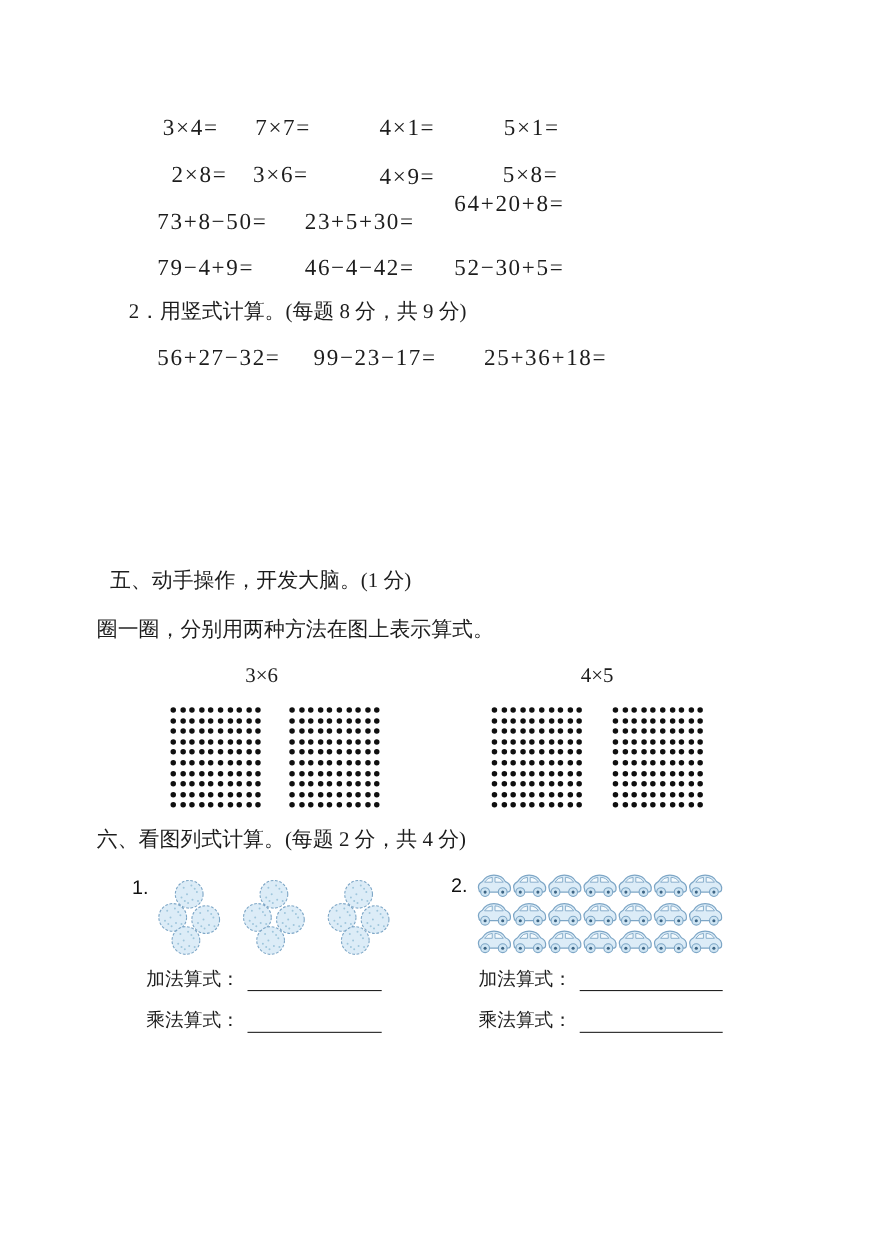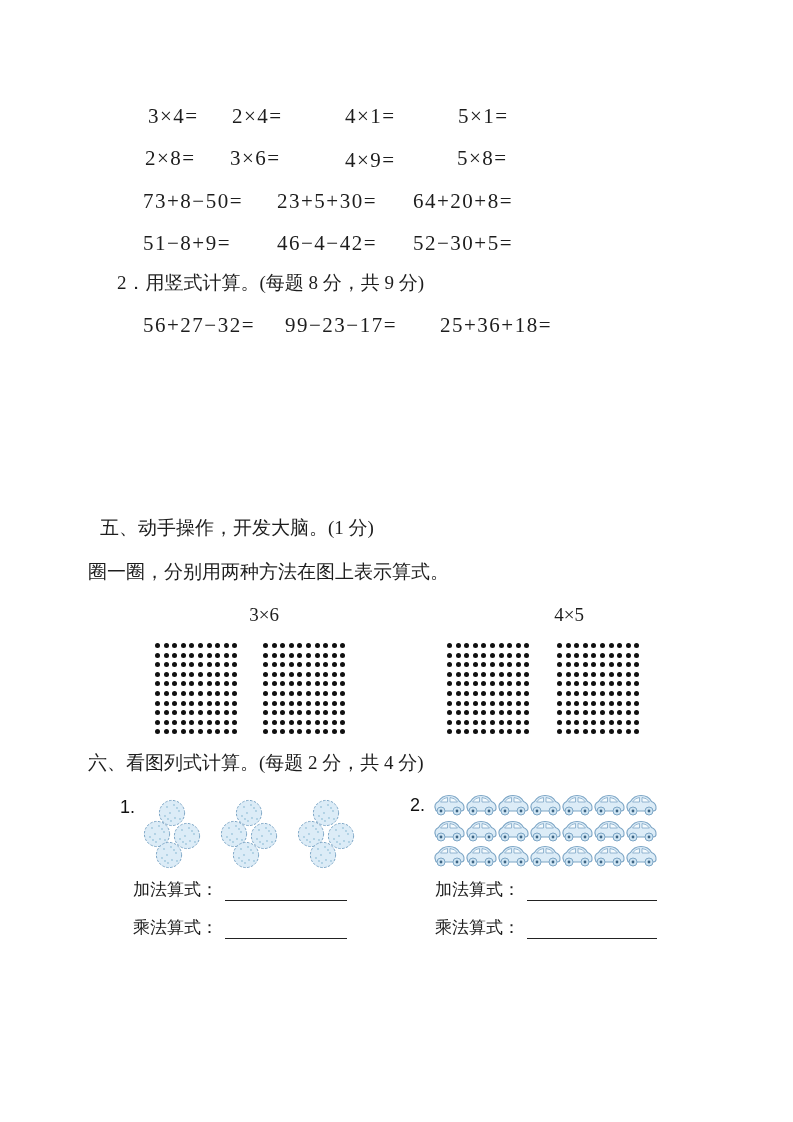--- a/index.html
+++ b/index.html
@@ -2,55 +2,55 @@
 <html><head>
 <meta charset="utf-8">
 <style>
   html,body{margin:0;padding:0}
   body{
     width:793px;height:1122px;background:#ffffff;position:relative;overflow:hidden;
     font-family:"Liberation Serif","DejaVu Serif",serif;color:#1d1d1d;
   }
   .math{position:absolute;font-size:21px;letter-spacing:1.5px;white-space:nowrap}
   .heading{position:absolute;font-size:19px;white-space:nowrap}
-  .grid-label{position:absolute;font-size:19px;width:56px;text-align:right;white-space:nowrap}
+  .grid-label{position:absolute;font-size:19px;width:56px;text-align:left;white-space:nowrap}
   .dot-grid{
     position:absolute;display:grid;
     grid-template-columns:repeat(10,5px);grid-auto-rows:5px;
     column-gap:3.6px;row-gap:4.6px;
   }
   .dot{width:5px;height:5px;border-radius:50%;background:#101010}
   .prob-num{position:absolute;font-family:"Liberation Sans",sans-serif;font-size:18px;color:#111}
   .answer-row{position:absolute;font-size:17px;display:flex;align-items:flex-end;white-space:nowrap;height:22px}
   .blank{display:inline-block;border-bottom:1.5px solid #222;height:20px;margin-left:7px}
   .blank.w-left{width:122px}
   .blank.w-right{width:130px}
   .art{position:absolute}
   .cluster{position:absolute;top:0;width:58px;height:70px}
   .ball{position:absolute;width:28px;height:28px}
   .car{position:absolute;width:34px;height:26px}
 </style>
 </head>
 <body>
 
 <span class="math" style="left:148px;top:104px">3×4=</span>
-<span class="math" style="left:232px;top:104px">2×4=</span>
+<span class="math" style="left:232px;top:104px">7×7=</span>
 <span class="math" style="left:345px;top:104px">4×1=</span>
 <span class="math" style="left:458px;top:104px">5×1=</span>
 
-<span class="math" style="left:145px;top:146px">2×8=</span>
+<span class="math" style="left:156px;top:146px">2×8=</span>
 <span class="math" style="left:230px;top:146px">3×6=</span>
 <span class="math" style="left:345px;top:148px">4×9=</span>
 <span class="math" style="left:457px;top:146px">5×8=</span>
 
 <span class="math" style="left:143px;top:189px">73+8−50=</span>
 <span class="math" style="left:277px;top:189px">23+5+30=</span>
-<span class="math" style="left:413px;top:189px">64+20+8=</span>
-
-<span class="math" style="left:143px;top:231px">51−8+9=</span>
+<span class="math" style="left:413px;top:173px">64+20+8=</span>
+
+<span class="math" style="left:143px;top:231px">79−4+9=</span>
 <span class="math" style="left:277px;top:231px">46−4−42=</span>
 <span class="math" style="left:413px;top:231px">52−30+5=</span>
 
 <span class="heading" style="left:117px;top:270px">2．用竖式计算。(每题 8 分，共 9 分)</span>
 
 <span class="math" style="left:143px;top:313px">56+27−32=</span>
 <span class="math" style="left:285px;top:313px">99−23−17=</span>
 <span class="math" style="left:440px;top:313px">25+36+18=</span>
 
 <span class="heading" style="left:100px;top:515px">五、动手操作，开发大脑。(1 分)</span>

